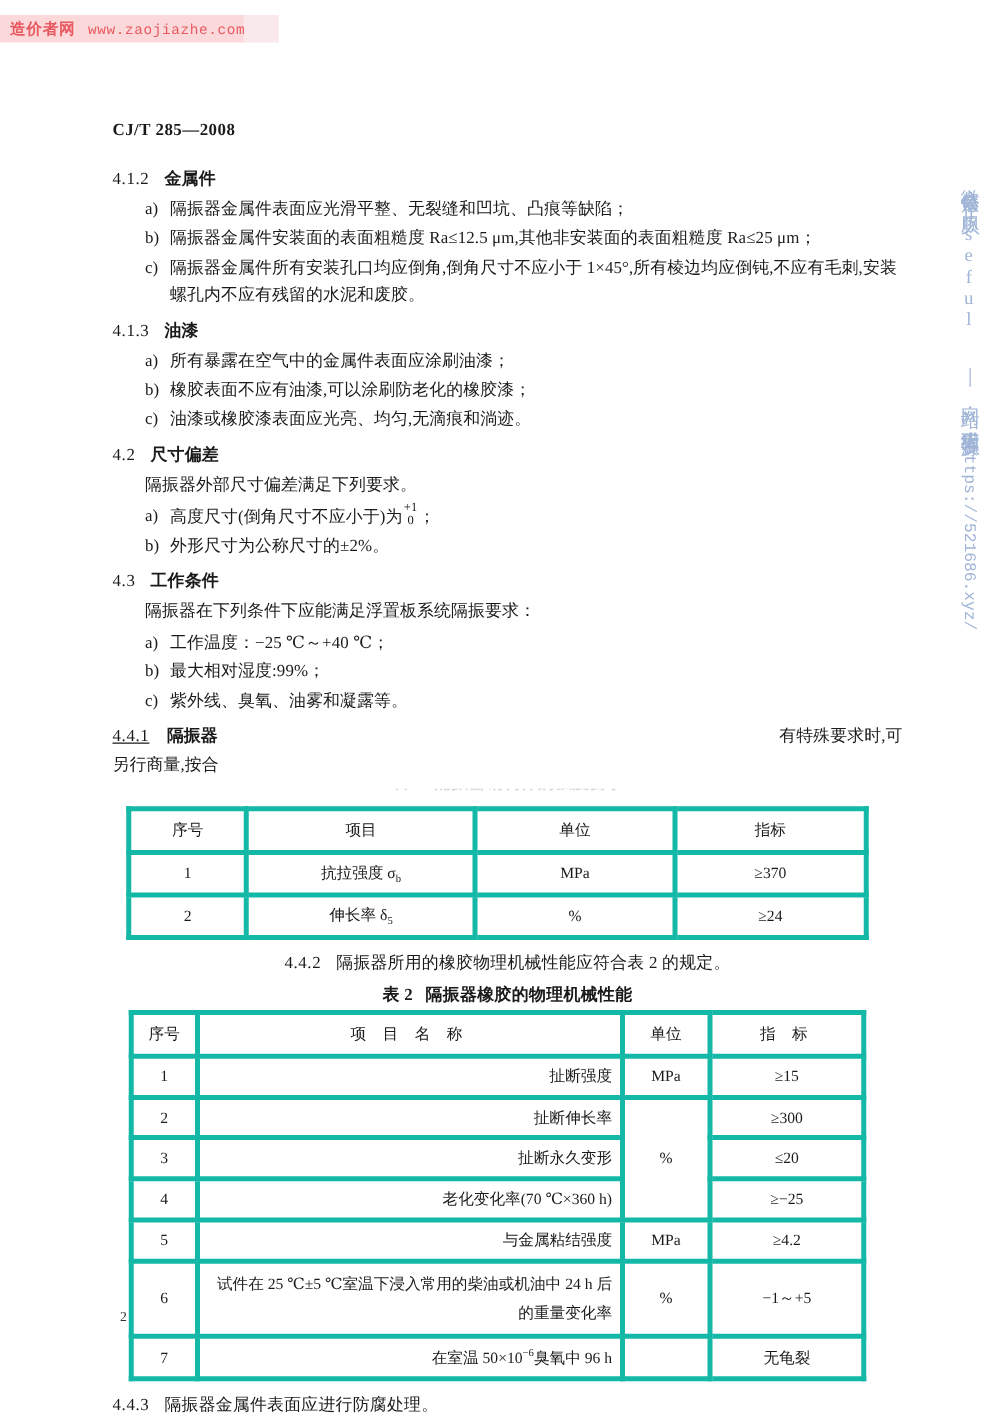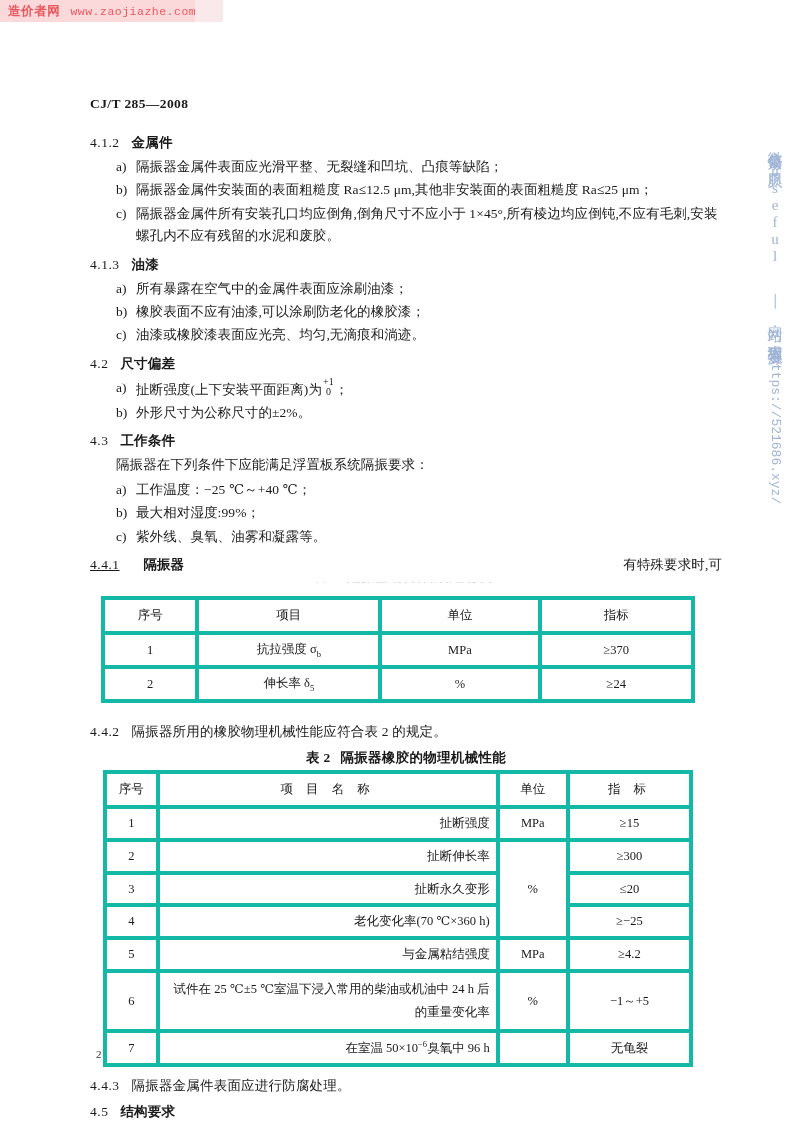--- a/index.html
+++ b/index.html
@@ -10,21 +10,21 @@
     background: #ffffff;
     font-family: "Liberation Serif", "DejaVu Serif", serif;
     color: #1a1a1a;
     position: relative;
     overflow: hidden;
   }
 
   
   #top-banner {
     position: absolute;
-    top: 0; left: 0;
+    top: 12px; left: 0;
     width: 800px;
     height: 22px;
   }
   #top-banner .band {
     position: absolute;
     top: 0; left: 0;
     width: 195px;
     height: 22px;
     background: #f8b9bd;
     opacity: .55;
@@ -151,21 +151,21 @@
   sub { font-size: 8.5px; }
   sup { font-size: 8.5px; }
 
   
   .split-line {
     display: flex;
     justify-content: space-between;
     font-size: 13.5px;
     margin-top: 8px;
   }
-  .split-line .left .num { margin-right: 24px; letter-spacing: .5px; text-decoration: underline; }
+  .split-line .left .num { margin-right: 14px; letter-spacing: .5px; text-decoration: underline; }
   .split-line .left .bold { font-weight: bold; }
   .split-line .right { letter-spacing: .1px; }
 
   
   .tbl-cap {
     text-align: center;
     font-size: 13.5px;
     font-weight: bold;
     margin: 8px 0 3px 0;
     letter-spacing: .3px;
@@ -265,24 +265,25 @@
     </div>
     <div class="item">
       <span class="lbl">c)</span>
       <span class="txt">油漆或橡胶漆表面应光亮、均匀,无滴痕和淌迹。</span>
     </div>
   </div>
 
   <div class="clause-h">
     <span class="num">4.2</span><span>尺寸偏差</span>
   </div>
+  <div class="para">隔振器外部尺寸偏差满足下列要求。</div>
   <div class="items">
     <div class="item">
       <span class="lbl">a)</span>
-      <span class="txt"><span>扯断强度(上下安装平面距离)为</span><span class="frac"><span class="t">+1</span><span class="b">0</span></span><span>；</span></span>
+      <span class="txt"><span>高度尺寸(倒角尺寸不应小于)为</span><span class="frac"><span class="t">+1</span><span class="b">0</span></span><span>；</span></span>
     </div>
     <div class="item">
       <span class="lbl">b)</span>
       <span class="txt">外形尺寸为公称尺寸的±2%。</span>
     </div>
   </div>
 
   <div class="clause-h">
     <span class="num">4.3</span><span>工作条件</span>
   </div>
@@ -302,20 +303,21 @@
     </div>
   </div>
 
 
   <div class="split-line">
     <div class="left">
       <span class="num">4.4.1</span><span class="bold">隔振器</span>
     </div>
     <div class="right">有特殊要求时,可</div>
   </div>
+  <div class="para noindent">另行商量,按合</div>
 
   <div class="tbl-cap faded">
     <span><span class="n">表 1</span><span>隔振器钢构件的强度要求</span></span>
   </div>
 
   <table class="std" id="table1">
     <thead>
       <tr>
         <td style="width:16%">序号</td>
         <td style="width:31%">项目</td>
@@ -332,21 +334,21 @@
       </tr>
       <tr>
         <td>2</td>
         <td><span>伸长率 δ</span><sub>5</sub></td>
         <td>%</td>
         <td>≥24</td>
       </tr>
     </tbody>
   </table>
 
-  <div class="clause-h" style="font-weight:normal;margin-top:20px;">
+  <div class="clause-h" style="font-weight:normal;margin-top:9px;text-align:center;">
     <span class="num">4.4.2</span><span>隔振器所用的橡胶物理机械性能应符合表 2 的规定。</span>
   </div>
 
   <div class="tbl-cap">
     <span class="n">表 2</span><span>隔振器橡胶的物理机械性能</span>
   </div>
 
   <table class="std" id="table2">
     <thead>
       <tr>

